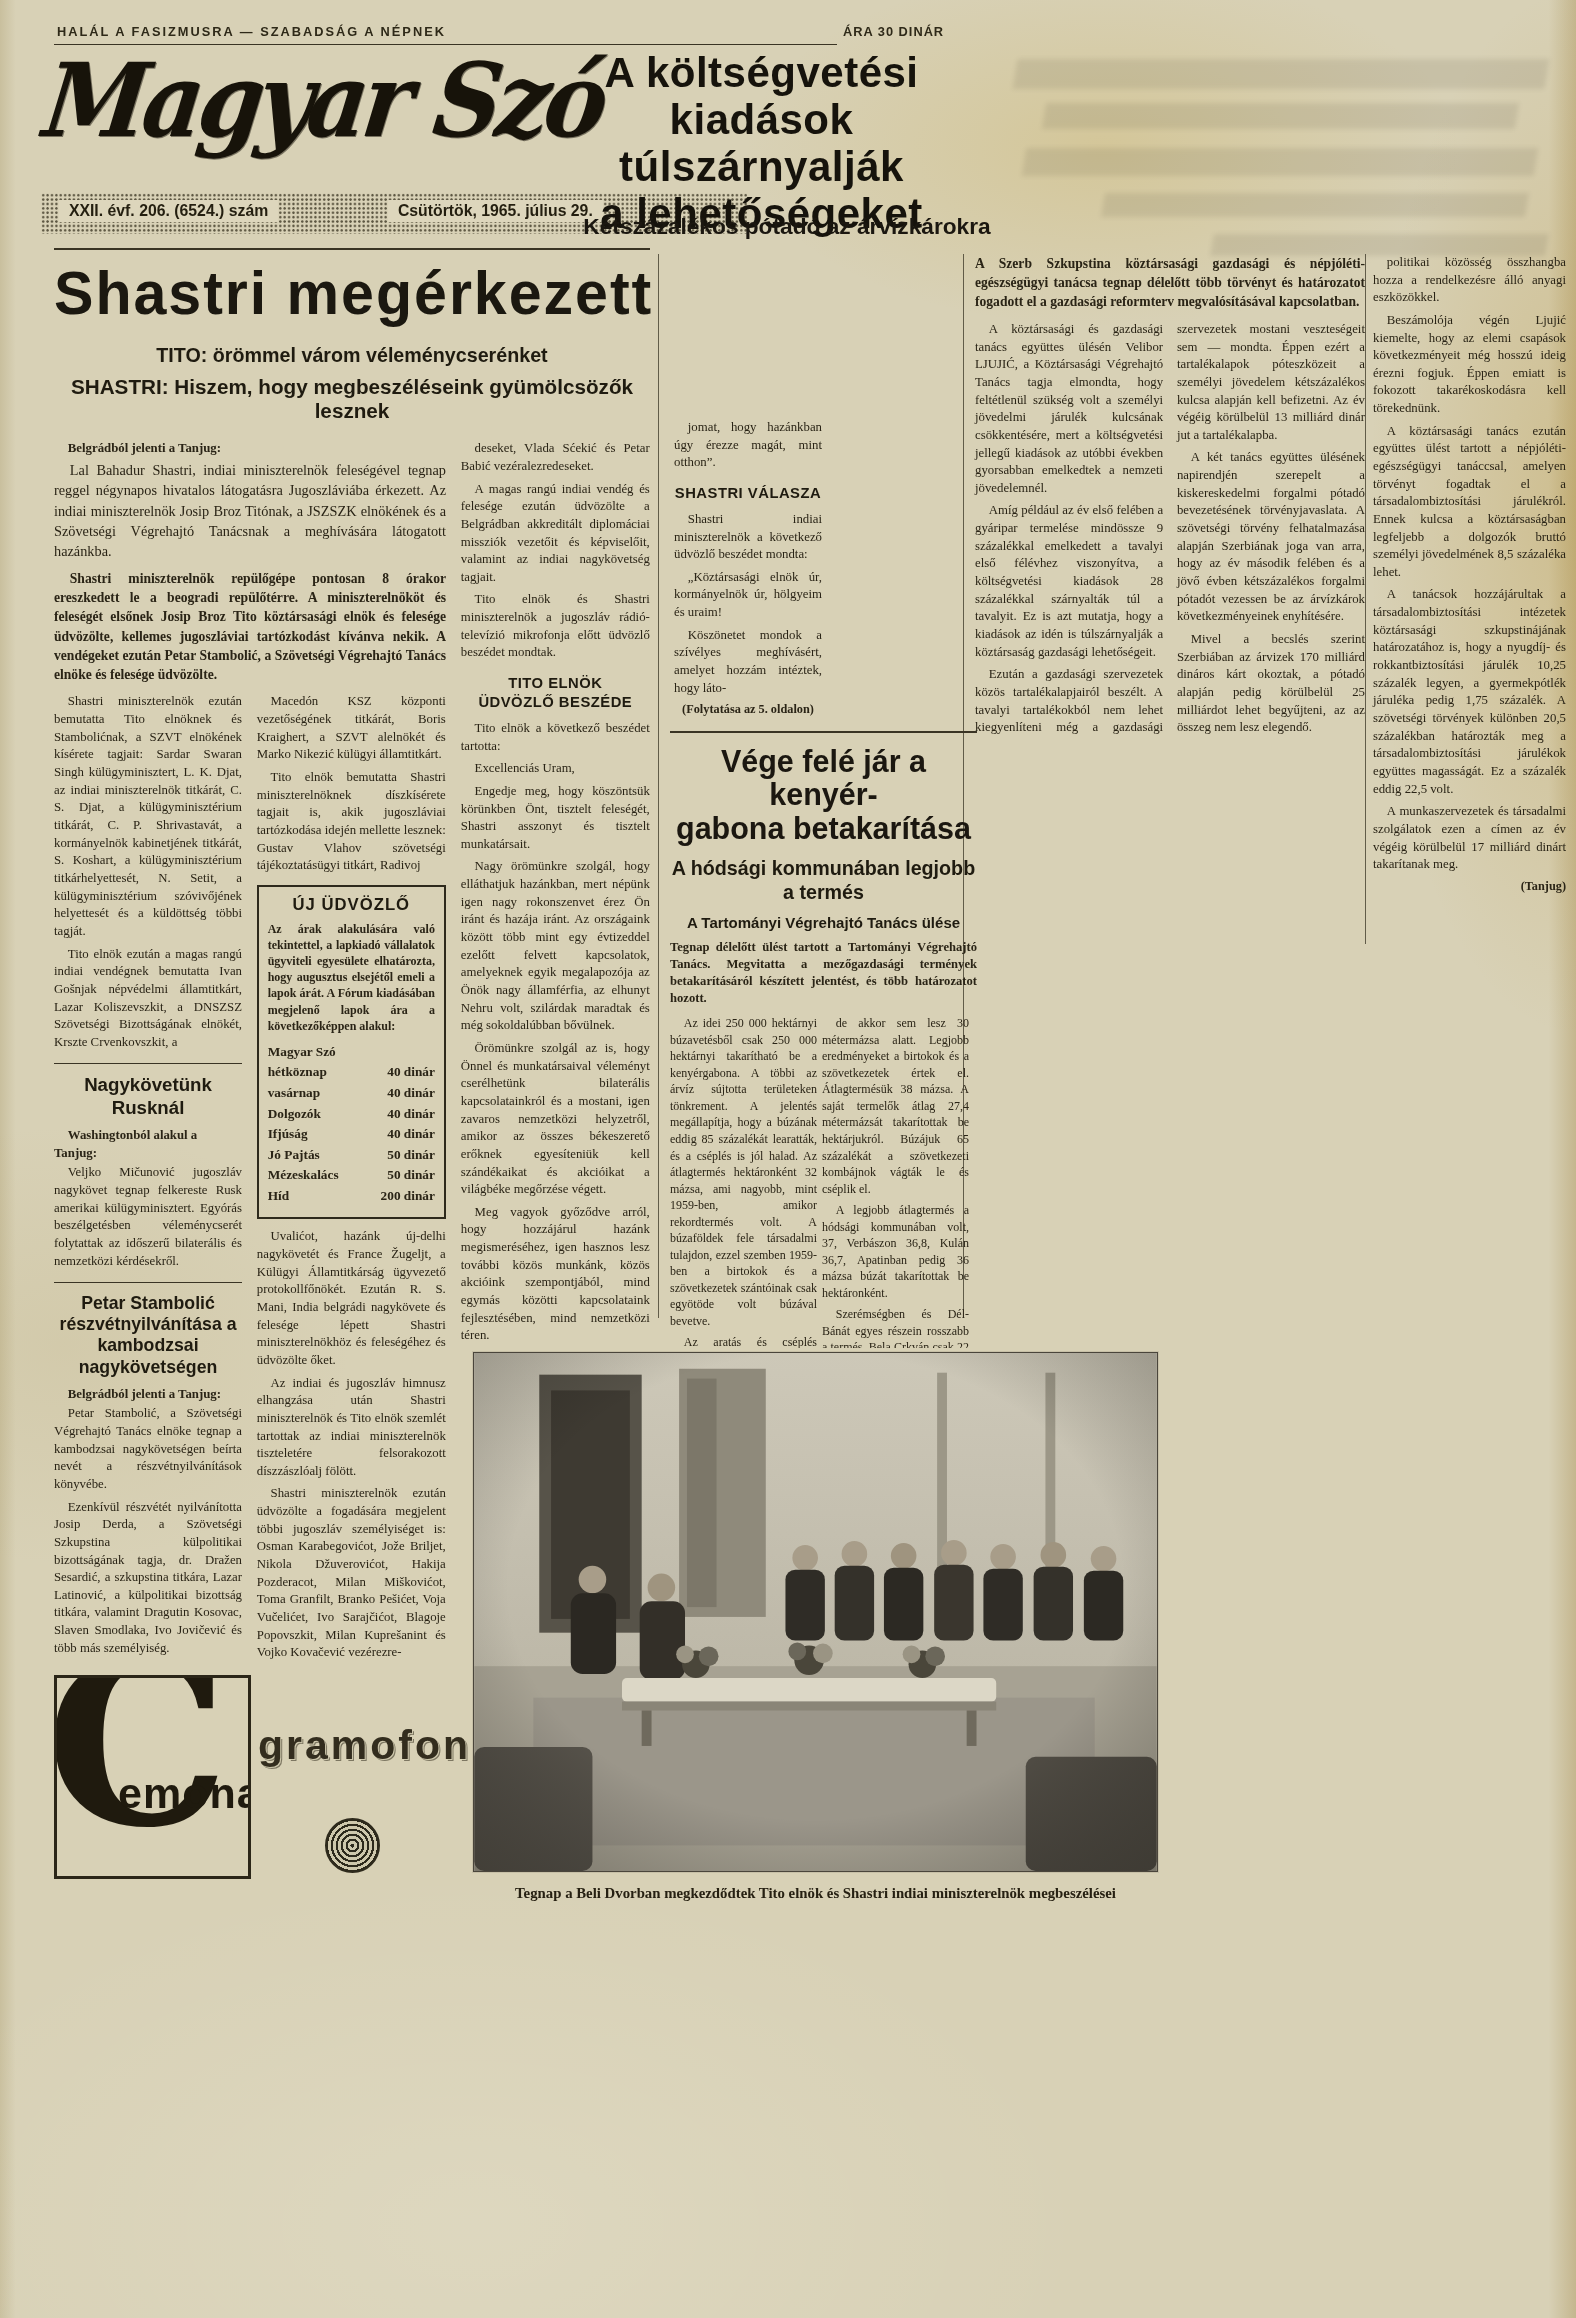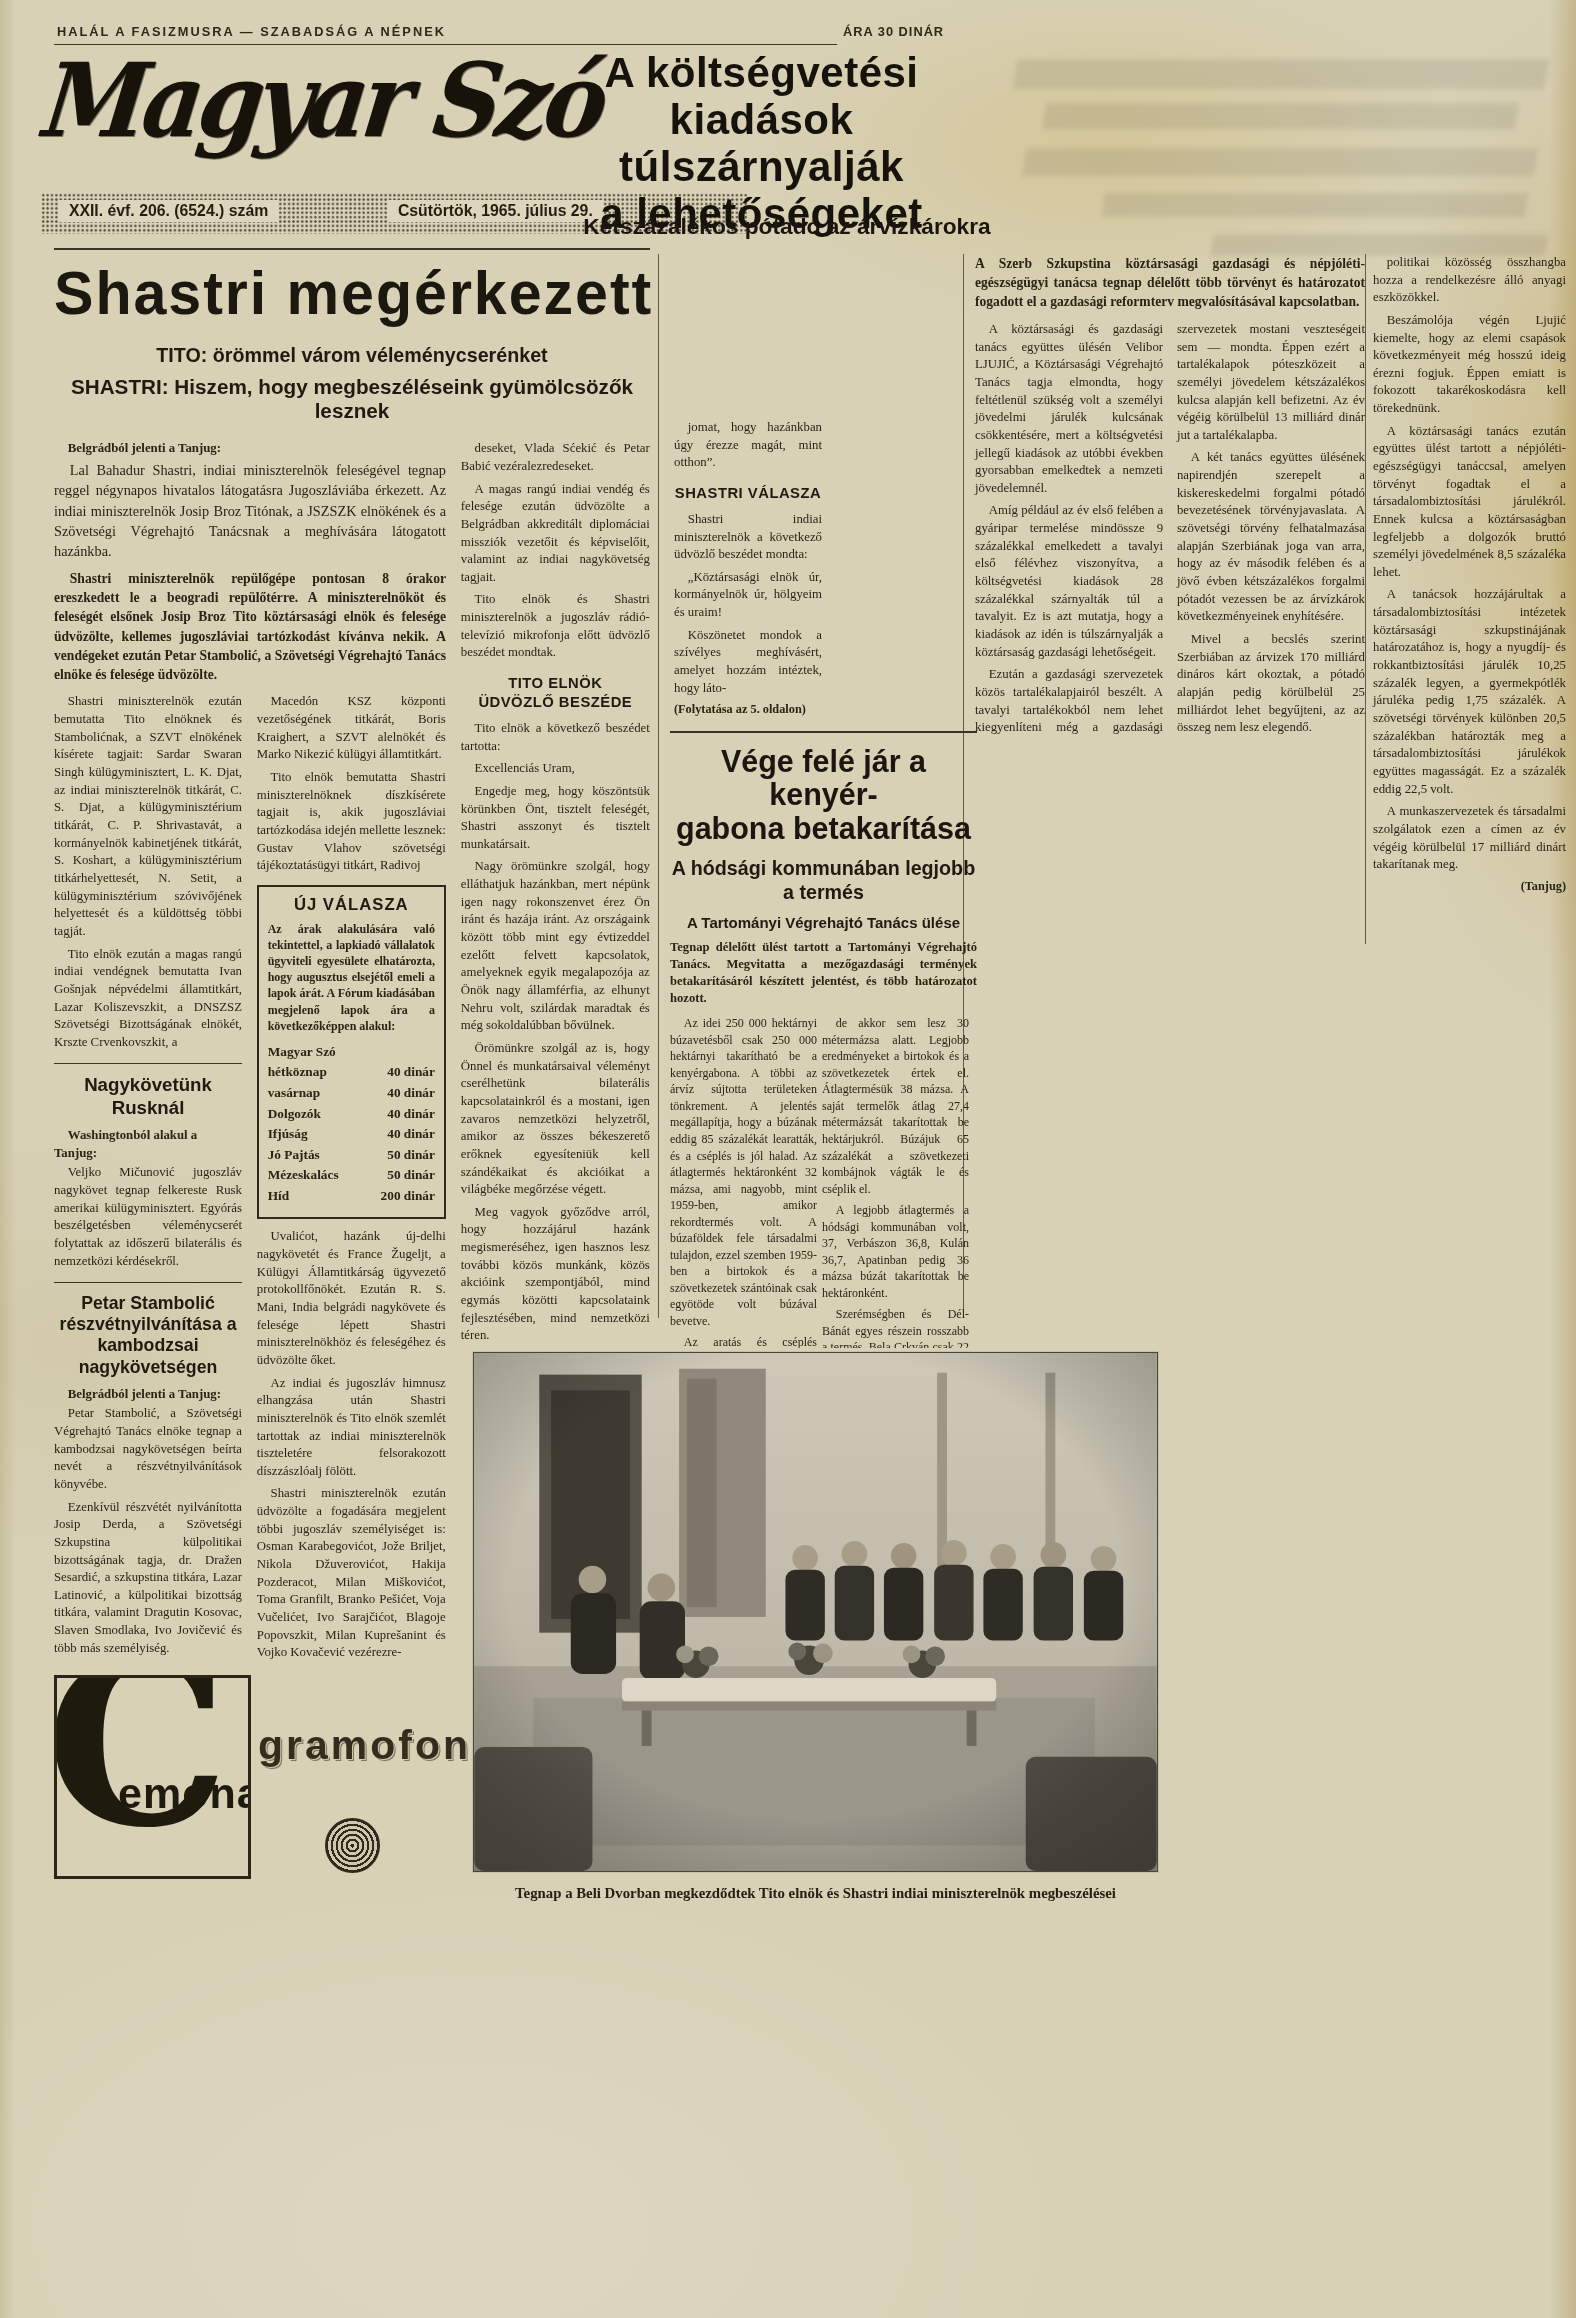--- a/index.html
+++ b/index.html
@@ -41,21 +41,21 @@
 
   .head-right { left:524px; top:49px; width:475px; text-align:center; font-family:"Liberation Sans",sans-serif; font-weight:bold; color:#16130c; }
   .head-right div { font-size:42px; line-height:1.12; letter-spacing:0.5px; }
   .subhead-right { left:576px; top:213px; width:422px; text-align:center; font-family:"Liberation Sans",sans-serif; font-weight:bold; font-size:22.7px; color:#1b1710; }
 
   .ghost { background:#3c3526; opacity:.10; filter:blur(2.5px); transform:skewX(-9deg); }
 
   
   .p { text-align:justify; text-indent:13.8px; margin:0 0 4.9px 0; font-size:12.8px; line-height:1.38; }
   .dateline { font-size:12.8px; line-height:1.38; text-indent:13.8px; margin:0 0 2px 0; font-weight:bold; }
-  .cont-line { font-weight:bold; font-size:12.3px; margin-top:0; }
+  .cont-line { text-align:center; font-weight:bold; font-size:12.3px; margin-top:0; }
 
   
   .shastri-block { left:54px; top:258px; width:596px; }
   .sh-headline { font-family:"Liberation Sans",sans-serif; font-weight:bold; font-size:61px; letter-spacing:2px; color:#1b1810; transform:scaleX(.97); transform-origin:left; white-space:nowrap; }
   .sh-sub1 { margin-top:15.8px; text-align:center; font-family:"Liberation Sans",sans-serif; font-weight:bold; font-size:19.7px; color:#1f1b10; }
   .sh-sub2 { margin-top:7.9px; text-align:center; font-family:"Liberation Sans",sans-serif; font-weight:bold; font-size:20.7px; color:#1f1b10; }
   .sh-body { display:flex; gap:14.8px; margin-top:17.7px; }
   .sub-left { width:392px; }
   .intro-p { font-size:14.3px; line-height:1.42; text-align:justify; text-indent:15.8px; margin:0 0 7.9px 0; }
   .lede { font-size:13.6px; font-weight:bold; line-height:1.4; text-align:justify; text-indent:15.8px; margin:0 0 9.9px 0; }
@@ -152,21 +152,21 @@
             <div class="p">Veljko Mičunović jugoszláv nagykövet tegnap felkereste Rusk amerikai külügyminisztert. Egyórás beszélgetésben véleménycserét folytattak az időszerű bilaterális és nemzetközi kérdésekről.</div>
             <div class="sec-title" style="font-size:17.7px;">Petar Stambolić részvétnyilvánítása a kambodzsai nagykövetségen</div>
             <div class="dateline">Belgrádból jelenti a Tanjug:</div>
             <div class="p">Petar Stambolić, a Szövetségi Végrehajtó Tanács elnöke tegnap a kambodzsai nagykövetségen beírta nevét a részvétnyilvánítások könyvébe.</div>
             <div class="p">Ezenkívül részvétét nyilvánította Josip Derda, a Szövetségi Szkupstina külpolitikai bizottságának tagja, dr. Dražen Sesardić, a szkupstina titkára, Lazar Latinović, a külpolitikai bizottság titkára, valamint Dragutin Kosovac, Slaven Smodlaka, Ivo Jovičević és több más személyiség.</div>
           </div>
           <div class="colB">
             <div class="p">Macedón KSZ központi vezetőségének titkárát, Boris Kraighert, a SZVT alelnökét és Marko Nikezić külügyi államtitkárt.</div>
             <div class="p">Tito elnök bemutatta Shastri miniszterelnöknek díszkísérete tagjait is, akik jugoszláviai tartózkodása idején mellette lesznek: Gustav Vlahov szövetségi tájékoztatásügyi titkárt, Radivoj</div>
             <div class="lapak">
-              <div class="lapak-title">ÚJ VÁLASZA</div>
+              <div class="lapak-title">ÚJ ÜDVÖZLŐ</div>
               <div class="lapak-intro">Az árak alakulására való tekintettel, a lapkiadó vállalatok ügyviteli egyesülete elhatározta, hogy augusztus elsejétől emeli a lapok árát. A Fórum kiadásában megjelenő lapok ára a következőképpen alakul:</div>
               <div class="lp-row">
                   <span>Magyar Szó</span>
                   <span></span>
                 </div>
               <div class="lp-row">
                   <span>hétköznap</span>
                   <span>40 dinár</span>
                 </div>
               <div class="lp-row">

